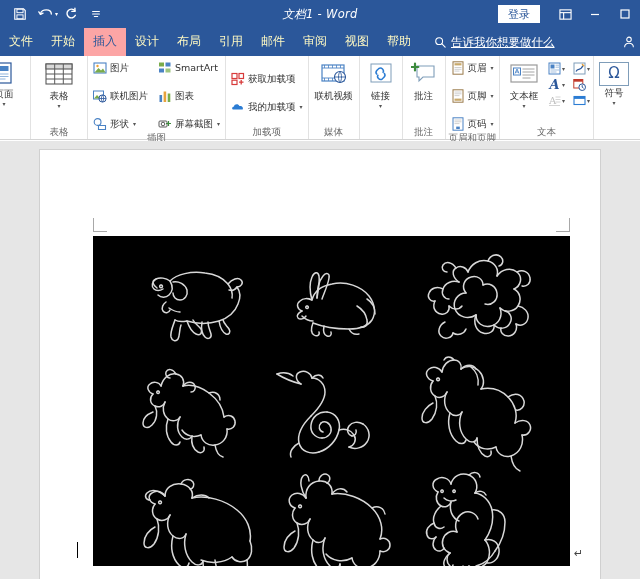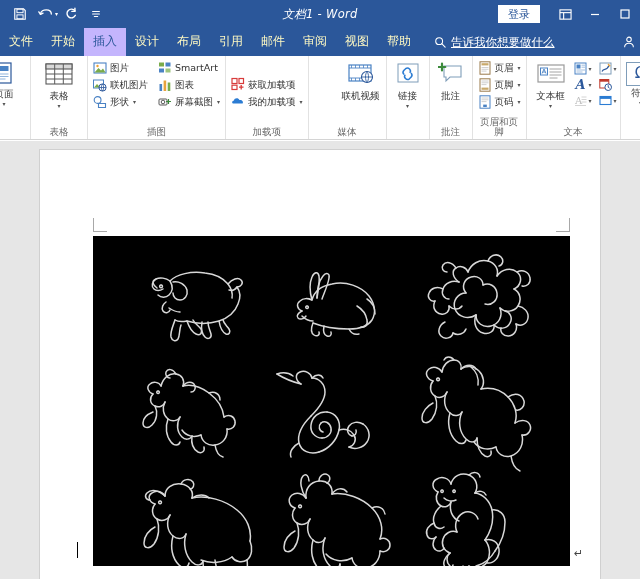--- a/index.html
+++ b/index.html
@@ -47,21 +47,21 @@
 
   
   .tabstrip {
     position: absolute; left: 0; top: 28px; width: 640px; height: 28px;
     background: #2b579a; display: flex; align-items: flex-end;
   }
   .tab {
     font-size: 12px; color: #fef9c3; padding: 5px 9px 6px 9px; line-height: 1.2;
     height: 28px; display: flex; align-items: center; white-space: nowrap;
   }
-  .tab.active { background: #c4b5fd; color: #2b579a; }
+  .tab.active { background: #fca5a5; color: #2b579a; }
   .tellme {
     display: flex; align-items: center; gap: 5px;
     color: #ffffff; font-size: 11.5px; margin-left: 14px; height: 28px; text-decoration: underline;
   }
   .tellme svg { display: block; }
   .acct { position: absolute; right: 4px; top: 6px; color: #ffffff; }
 
   
   .ribbon {
     position: absolute; left: 0; top: 56px; width: 640px; height: 84px;
@@ -83,21 +83,21 @@
   .bigbtn {
     display: flex; flex-direction: column; align-items: center; justify-content: flex-start;
     width: 46px; padding: 2px 1px 0 1px; font-size: 9.5px; color: #333333;
     line-height: 1.15; text-align: center;
   }
   .bigbtn .ico { margin-bottom: 2px; }
   .bigbtn .lbl { display: block; }
   .bigbtn .dd { font-size: 6px; color: #555; line-height: 1; margin-top: 1px; }
 
   
-  .col { display: flex; flex-direction: column; gap: 1px; }
+  .col { display: flex; flex-direction: column; gap: 12px; }
   .smbtn {
     display: flex; align-items: center; gap: 3px;
     font-size: 9.5px; color: #333333; padding: 1px 2px; line-height: 1.2;
     white-space: nowrap;
   }
   .smbtn .dd { font-size: 6px; color: #555; margin-left: 1px; }
   .iconbox { width: 14px; height: 14px; display: flex; align-items: center; justify-content: center; }
   .iconbox svg { display: block; }
 
   
@@ -363,21 +363,21 @@
             <span>我的加载项</span>
             <span class="dd">▾</span>
           </div>
         </div>
       </div>
       <div class="group-label">加载项</div>
     </div>
 
     <div class="group">
       <div class="group-body">
-        <div class="bigbtn" style="width:44px;margin-left:27px;">
+        <div class="bigbtn" style="width:44px;">
           <span class="ico">
             <svg width="28" height="24" viewBox="0 0 28 24">
                 <rect x="2" y="3" width="22" height="16" fill="#ffffff" stroke="#4a82c4" stroke-width="1.2"></rect>
                 <path d="M2 6h22 M2 16h22" stroke="#4a82c4" stroke-width=".9"></path>
                 <path d="M4.5 3v3 M8.5 3v3 M12.5 3v3 M16.5 3v3 M20.5 3v3 M4.5 16v3 M8.5 16v3 M12.5 16v3" stroke="#4a82c4" stroke-width=".8"></path>
                 <circle cx="20" cy="15" r="5.5" fill="#ffffff" stroke="#2b579a" stroke-width="1.1"></circle>
                 <path d="M14.5 15h11 M20 9.5c2 2.6 2 8.4 0 11 M20 9.5c-2 2.6 -2 8.4 0 11" stroke="#2b579a" stroke-width=".85" fill="none"></path>
               </svg>
           </span>
           <span class="lbl">联机视频</span>

